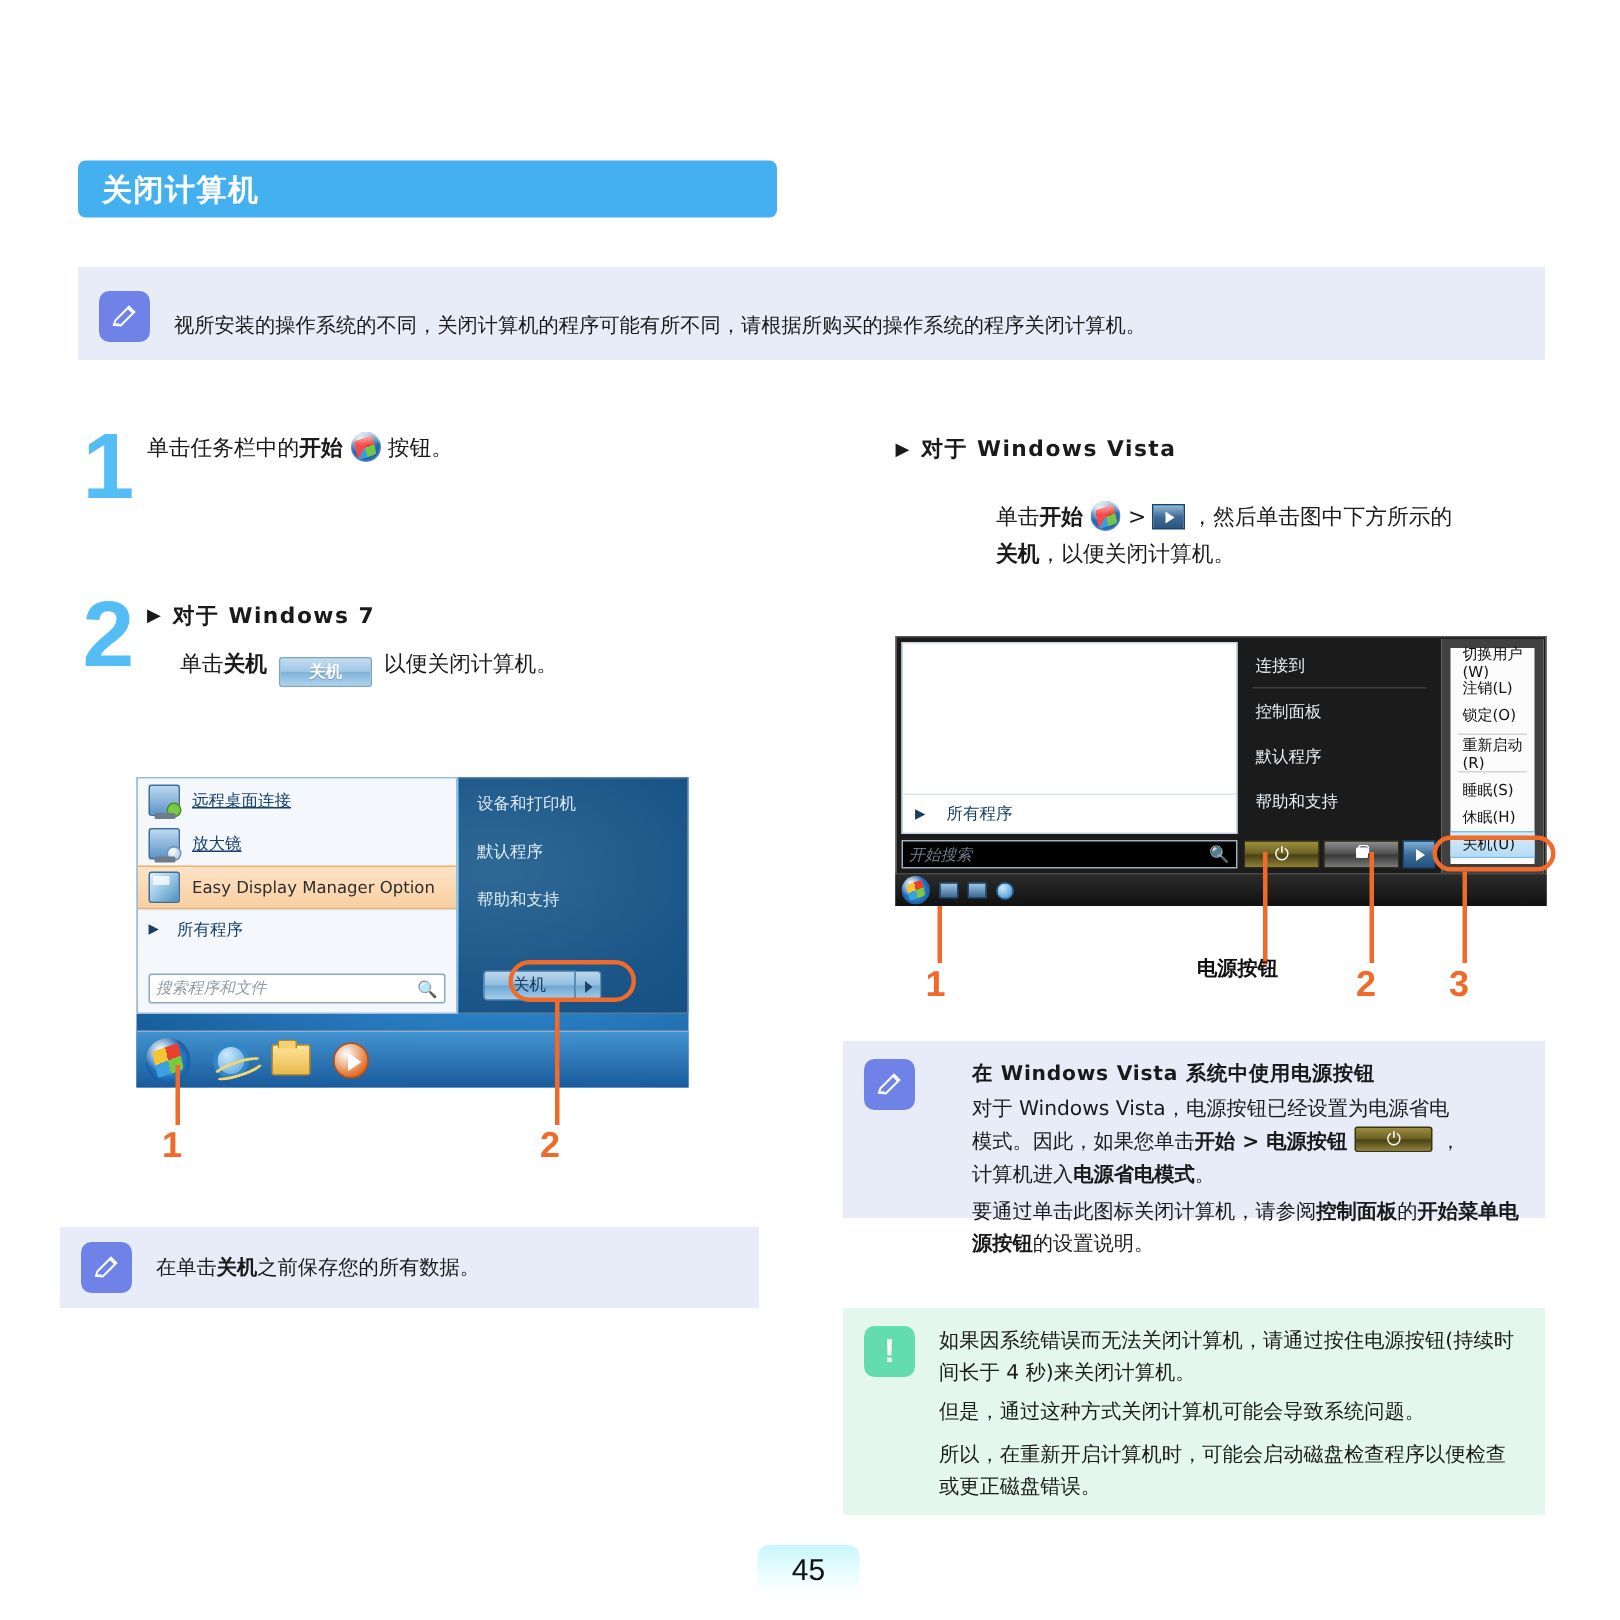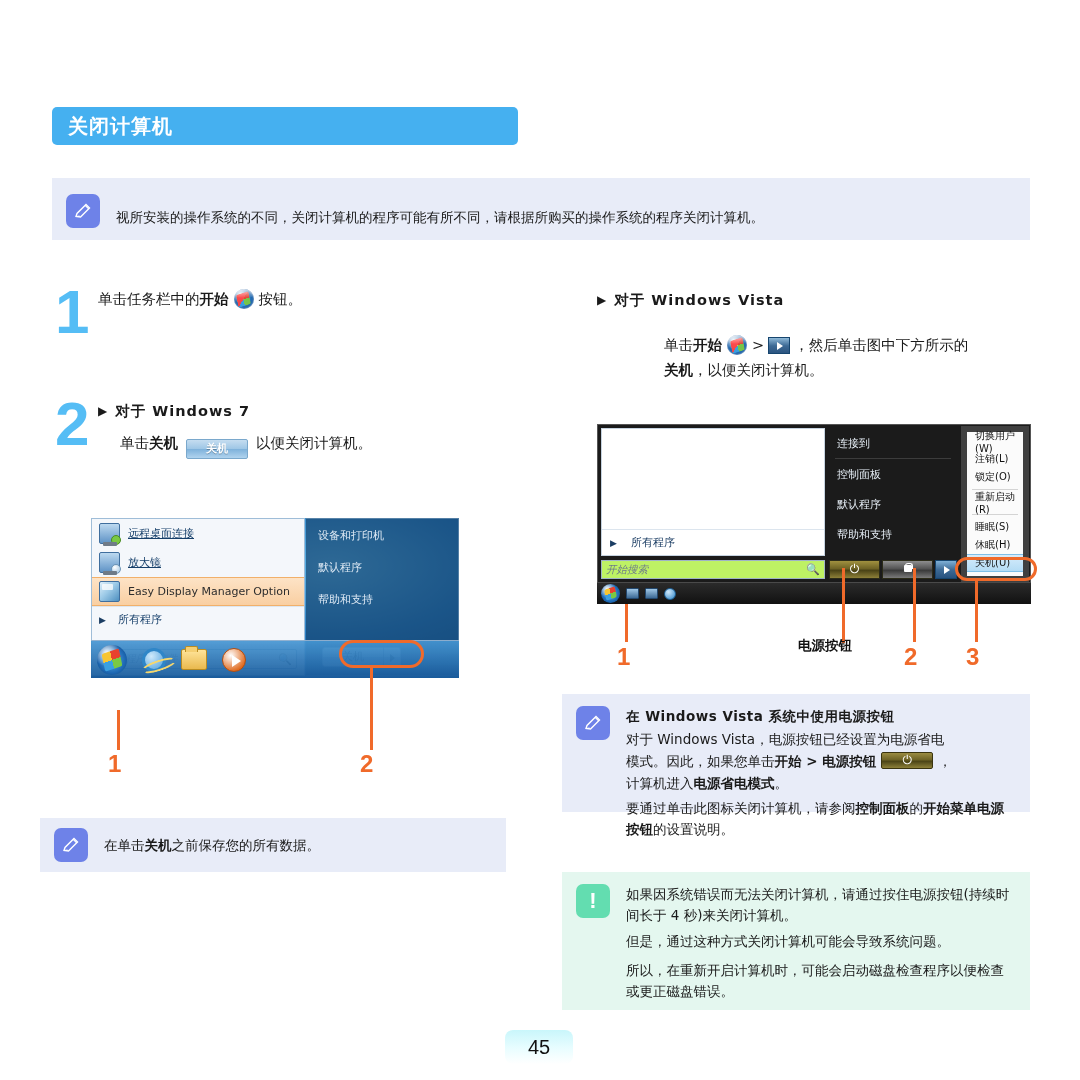--- a/index.html
+++ b/index.html
@@ -47,21 +47,21 @@
     font-family: "Liberation Sans", sans-serif;
   }
   .note-body { font-size: 13.5px; line-height: 1.55; color: #1a1a1a; }
   .note-body .nb-title { font-weight: bold; display: block; margin-bottom: 2px; letter-spacing: .5px; }
   .note-body p { margin-bottom: 1px; }
   .note-body b { font-weight: bold; }
 
   #note-top { left: 52px; top: 178px; width: 978px; height: 62px; align-items: flex-end; }
   #note-top .note-body { font-size: 13.5px; }
   #note-left-bottom { left: 40px; top: 818px; width: 466px; height: 54px; align-items: center; }
-  #note-vista-power { left: 562px; top: 694px; width: 468px; height: 118px; }
+  #note-vista-power { left: 562px; top: 694px; width: 468px; height: 118px; gap: 22px; }
   #note-caution { left: 562px; top: 872px; width: 468px; height: 138px; }
 
   
   .step-num {
     position: absolute;
     color: #55bdf5;
     font-size: 62px; font-weight: bold; line-height: 1;
     font-family: "Liberation Sans", sans-serif;
   }
   #step1-num { left: 55px; top: 281px; }
@@ -141,21 +141,21 @@
   }
   .power-pill::after {
     content: "\23FB"; position: absolute; left: 0; right: 0; top: -1px;
     text-align: center; color: #ffffff; font-size: 12px; line-height: 16px;
   }
 
   
   .figure { position: absolute; }
 
   
-  #fig-win7 { left: 91px; top: 518px; width: 368px; height: 160px; }
+  #fig-win7 { left: 91px; top: 518px; width: 368px; height: 207px; }
   .w7-wall {
     position: absolute; inset: 0;
     background:
       radial-gradient(ellipse at 65% 30%, #5fb6e8 0%, #2b7fc4 45%, #12538f 100%);
   }
   .w7-menu {
     position: absolute; left: 0; top: 0; width: 214px; height: 158px;
     background: #f4f7fb;
     border: 1px solid #9fbdd8;
   }
@@ -308,21 +308,21 @@
     background: #ffffff; border: 1px solid #c6d3e0;
   }
   .v-allprog {
     position: absolute; left: 0; bottom: 0; width: 100%; height: 26px;
     display: flex; align-items: center; padding-left: 8px;
     font-size: 11px; color: #1b3d63; border-top: 1px solid #dce5ee;
   }
   .v-allprog .tri-s { font-size: 9px; margin-right: 14px; }
   .v-search {
     position: absolute; left: 4px; top: 136px; width: 224px; height: 19px;
-    background: #bef264; border: 1px solid #9fb3c6;
+    background: #000000; border: 1px solid #9fb3c6;
     display: flex; align-items: center; padding: 0 4px;
   }
   .v-search .ph { flex: 1; font-size: 10.5px; color: #6e7c8a; font-style: italic; }
   .v-search .mag { color: #2f7fcf; font-size: 11px; }
   .v-mid {
     position: absolute; left: 232px; top: 4px; width: 128px; height: 128px;
     color: #e6eef6; font-size: 11px;
   }
   .v-mitem { height: 30px; display: flex; align-items: center; padding-left: 8px; }
   .v-sep { height: 1px; background: #3c3c3c; margin: 0 6px; }

